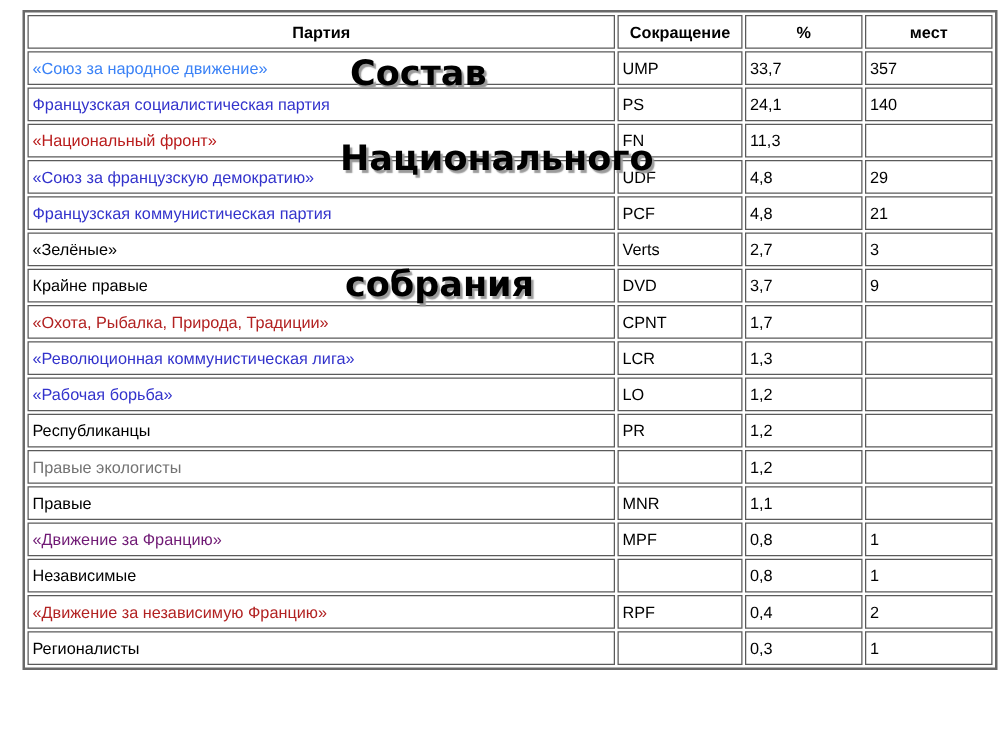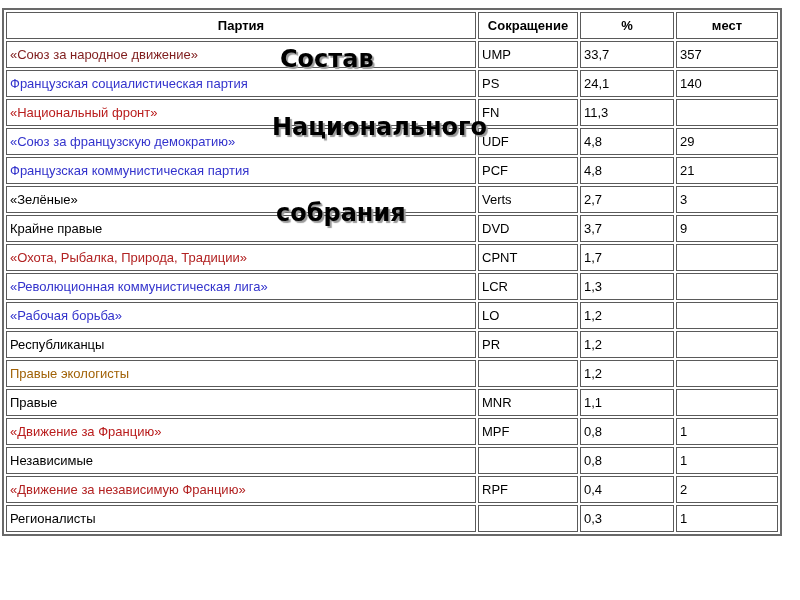--- a/index.html
+++ b/index.html
@@ -11,21 +11,21 @@
     overflow: hidden;
     font-family: "Liberation Sans", sans-serif;
   }
   .slide {
     position: relative;
     width: 800px;
     height: 600px;
   }
   .table-wrap {
     position: absolute;
-    left: 2px;
+    left: 18px;
     top: 8px;
   }
   table.parties {
     border-collapse: separate;
     border-spacing: 2px;
     border: 2px solid #696969;
     background: #ffffff;
     table-layout: fixed;
   }
   table.parties th,
@@ -51,30 +51,30 @@
   }
   col.c-party  { width: 470px; }
   col.c-abbr   { width: 100px; }
   col.c-pct    { width: 94px;  }
   col.c-seats  { width: 102px; }
 
   .overlay-title span {
     position: absolute;
     font-family: "DejaVu Sans", sans-serif;
     font-weight: bold;
-    font-size: 24px;
+    font-size: 28px;
     line-height: 34px;
     color: #000000;
     text-shadow: 2px 2px 1px #9a9a9a;
     white-space: nowrap;
     z-index: 5;
   }
   .title-line-0 { left: 280px; top: 42px; }
   .title-line-1 { left: 272px; top: 110px; }
-  .title-line-2 { left: 276px; top: 196px; }
+  .title-line-2 { left: 276px; top: 211px; }
 </style>
 </head>
 <body>
 
 <div class="slide">
 
   <div class="table-wrap">
     <table class="parties">
       <colgroup>
         <col class="c-party">
@@ -85,21 +85,21 @@
       <thead>
         <tr>
           <th>Партия</th>
           <th>Сокращение</th>
           <th>%</th>
           <th>мест</th>
         </tr>
       </thead>
       <tbody>
           <tr>
-            <td style="color: #7f1d1d; margin-top: 34px;">«Союз за народное движение»</td>
+            <td style="color: #3b82f6; margin-top: 34px;">«Союз за народное движение»</td>
             <td>UMP</td>
             <td>33,7</td>
             <td>357</td>
           </tr>
           <tr>
             <td style="color: rgb(51, 51, 204);">Французская социалистическая партия</td>
             <td>PS</td>
             <td>24,1</td>
             <td>140</td>
           </tr>
@@ -151,33 +151,33 @@
             <td>1,2</td>
             <td></td>
           </tr>
           <tr>
             <td style="color: rgb(0, 0, 0);">Республиканцы</td>
             <td>PR</td>
             <td>1,2</td>
             <td></td>
           </tr>
           <tr>
-            <td style="color: #a16207;">Правые экологисты</td>
+            <td style="color: #737373;">Правые экологисты</td>
             <td></td>
             <td>1,2</td>
             <td></td>
           </tr>
           <tr>
             <td style="color: rgb(0, 0, 0);">Правые</td>
             <td>MNR</td>
             <td>1,1</td>
             <td></td>
           </tr>
           <tr>
-            <td style="color: #b91c1c;">«Движение за Францию»</td>
+            <td style="color: #701a75;">«Движение за Францию»</td>
             <td>MPF</td>
             <td>0,8</td>
             <td>1</td>
           </tr>
           <tr>
             <td style="color: rgb(0, 0, 0);">Независимые</td>
             <td></td>
             <td>0,8</td>
             <td>1</td>
           </tr>

